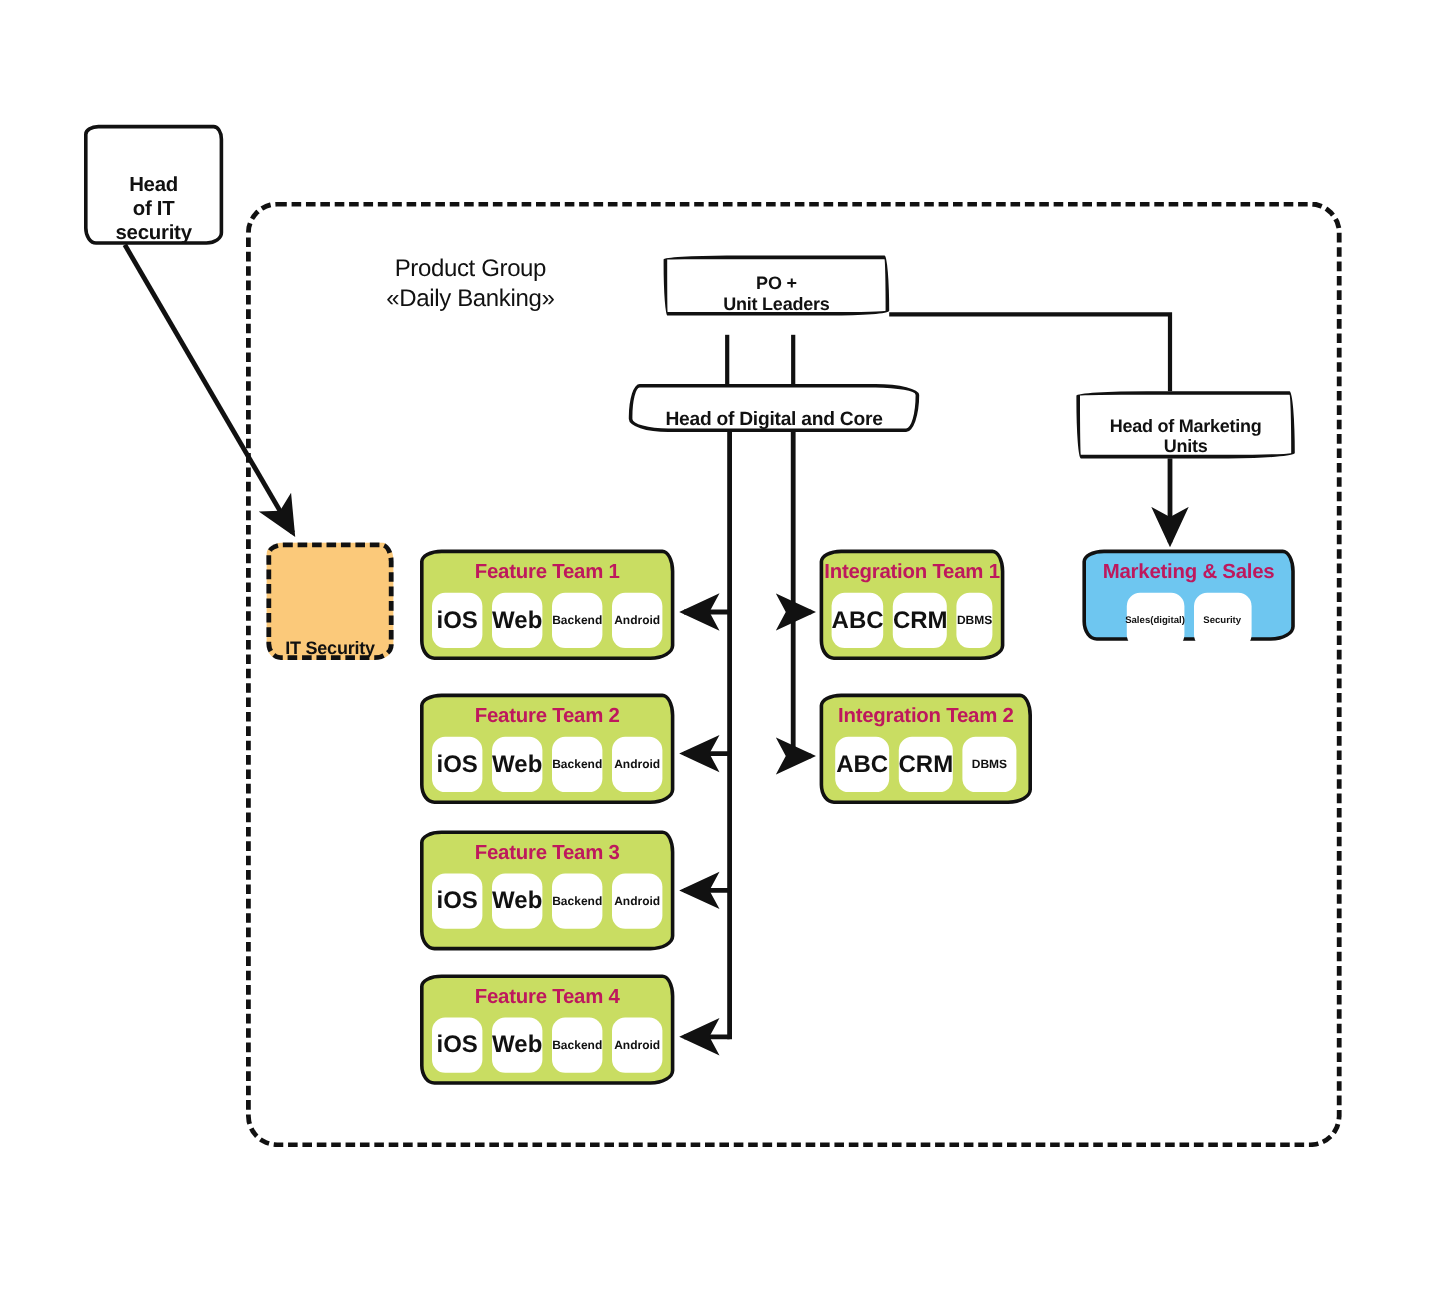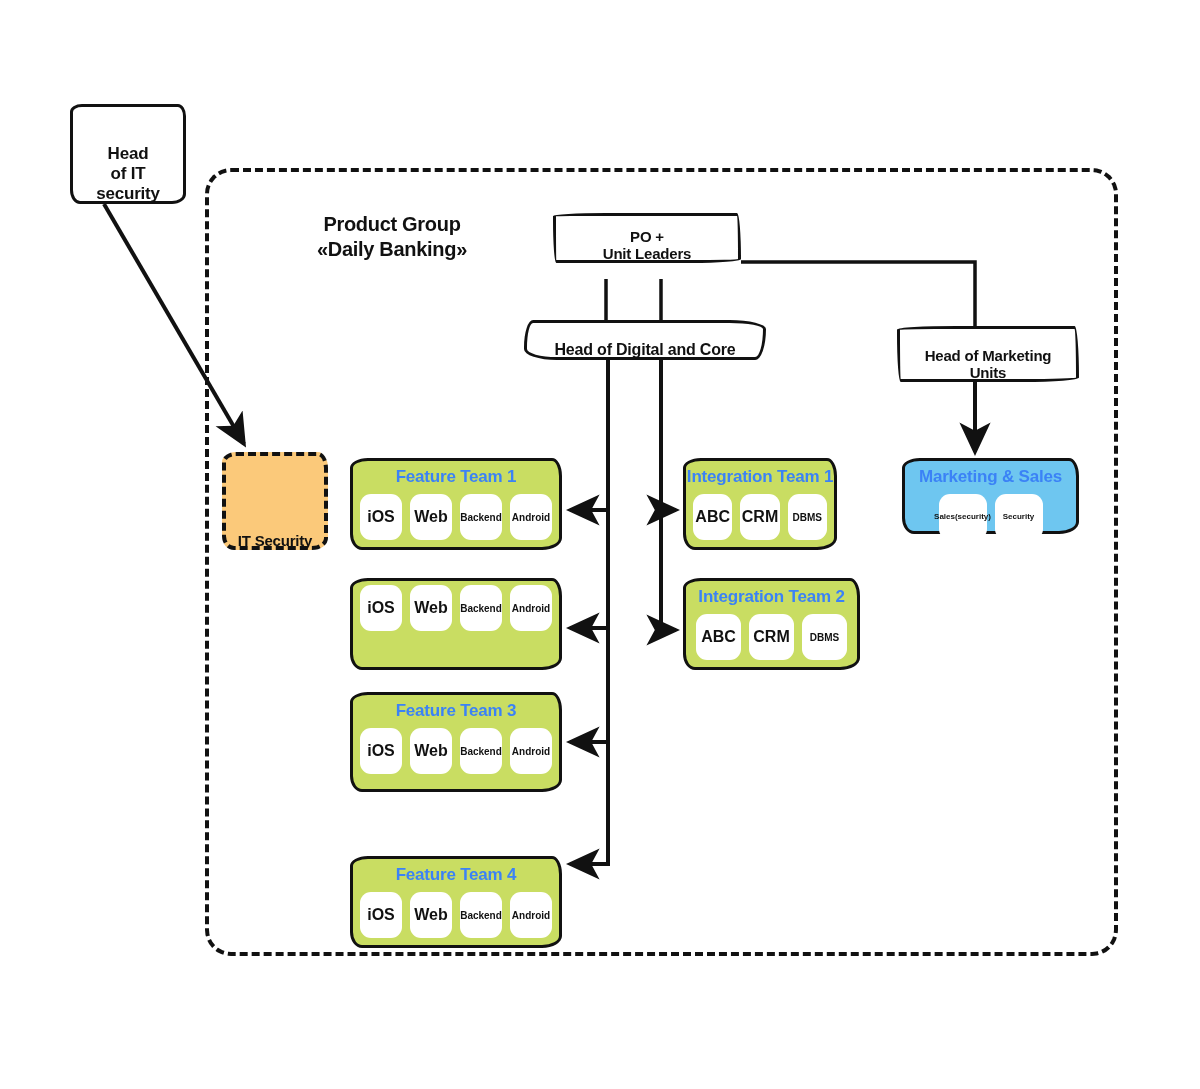--- a/index.html
+++ b/index.html
@@ -76,21 +76,21 @@
     background: transparent;
     z-index: 0;
   }
   #product-group-title {
     position: absolute;
     left: 262px;
     top: 212px;
     width: 260px;
     z-index: 2;
     font-size: 20px;
-    font-weight: 700;
+    font-weight: 400;
     color: #111111;
     text-align: center;
     line-height: 1.25;
     letter-spacing: -0.3px;
   }
 
   
   #po-unit-leaders { left: 553px; top: 213px; width: 188px; height: 50px; }
   #po-unit-leaders .node-label { font-size: 15px; }
 
@@ -120,21 +120,21 @@
   .team .sketch-box {
     border-radius: 18px 10px 20px 12px / 10px 18px 12px 16px;
   }
   .team.green .sketch-box { background: #c9dd62; }
   .team.blue  .sketch-box { background: #6ec6f0; }
   .team-title {
     position: relative;
     z-index: 3;
     text-align: center;
     font-weight: 700;
-    color: #3b82f6;
+    color: #be185d;
     font-size: 17px;
     padding-top: 9px;
     letter-spacing: -0.2px;
   }
   .chips {
     position: relative;
     z-index: 3;
     display: flex;
     justify-content: center;
     gap: 8px;
@@ -149,28 +149,28 @@
     justify-content: center;
     text-align: center;
     font-weight: 700;
     color: #111111;
     line-height: 1.1;
     box-sizing: border-box;
   }
   .chip.w-feature { width: 45px; }
   .chip.w-integration { width: 45px; }
   .chip.w-market { width: 48px; }
-  .chip.big   { font-size: 16px; }
+  .chip.big   { font-size: 20px; }
   .chip.small { font-size: 10px; }
   .chip.tiny  { font-size: 8px; }
 
   #feature-team-1 { left: 350px; top: 458px; width: 212px; height: 92px; }
   #feature-team-2 { left: 350px; top: 578px; width: 212px; height: 92px; }
   #feature-team-3 { left: 350px; top: 692px; width: 212px; height: 100px; }
-  #feature-team-4 { left: 350px; top: 812px; width: 212px; height: 92px; margin-top: 44px; }
+  #feature-team-4 { left: 350px; top: 812px; width: 212px; height: 92px; }
   #integration-team-1 { left: 683px; top: 458px; width: 154px; height: 92px; }
   #integration-team-2 { left: 683px; top: 578px; width: 177px; height: 92px; }
   #marketing-sales { left: 902px; top: 458px; width: 177px; height: 76px; }
 </style>
 </head>
 <body>
 
 <div id="canvas">
 
   <svg id="wires" viewBox="0 0 1200 1089" preserveAspectRatio="none">
@@ -249,20 +249,21 @@
       <div class="team-title">Feature Team 1</div>
       <div class="chips">
         <div class="chip w-feature big">iOS</div>
         <div class="chip w-feature big">Web</div>
         <div class="chip w-feature small">Backend</div>
         <div class="chip w-feature small">Android</div>
       </div>
     </div>
   <div class="team green" id="feature-team-2">
       <div class="sketch-box"></div>
+      <div class="team-title">Feature Team 2</div>
       <div class="chips">
         <div class="chip w-feature big">iOS</div>
         <div class="chip w-feature big">Web</div>
         <div class="chip w-feature small">Backend</div>
         <div class="chip w-feature small">Android</div>
       </div>
     </div>
   <div class="team green" id="feature-team-3">
       <div class="sketch-box"></div>
       <div class="team-title">Feature Team 3</div>
@@ -300,19 +301,19 @@
         <div class="chip w-integration big">CRM</div>
         <div class="chip w-integration small">DBMS</div>
       </div>
     </div>
   <div class="team blue" id="marketing-sales">
       <div class="sketch-box"></div>
       <div class="team-title">Marketing &amp; Sales</div>
       <div class="chips">
         <div class="chip w-market tiny">
           <span style="display: block;">Sales</span>
-          <span style="display: block;">(security)</span>
+          <span style="display: block;">(digital)</span>
         </div>
         <div class="chip w-market tiny">Security</div>
       </div>
     </div>
 
 </div>
 
 </body></html>

